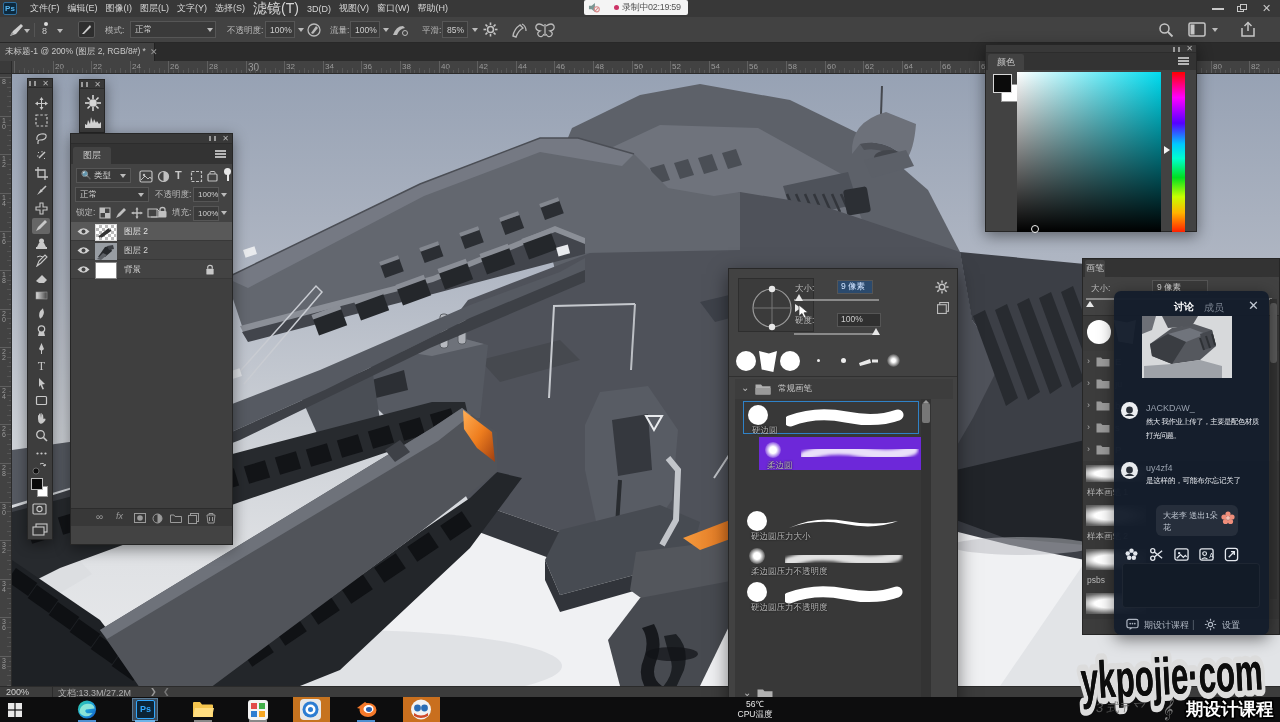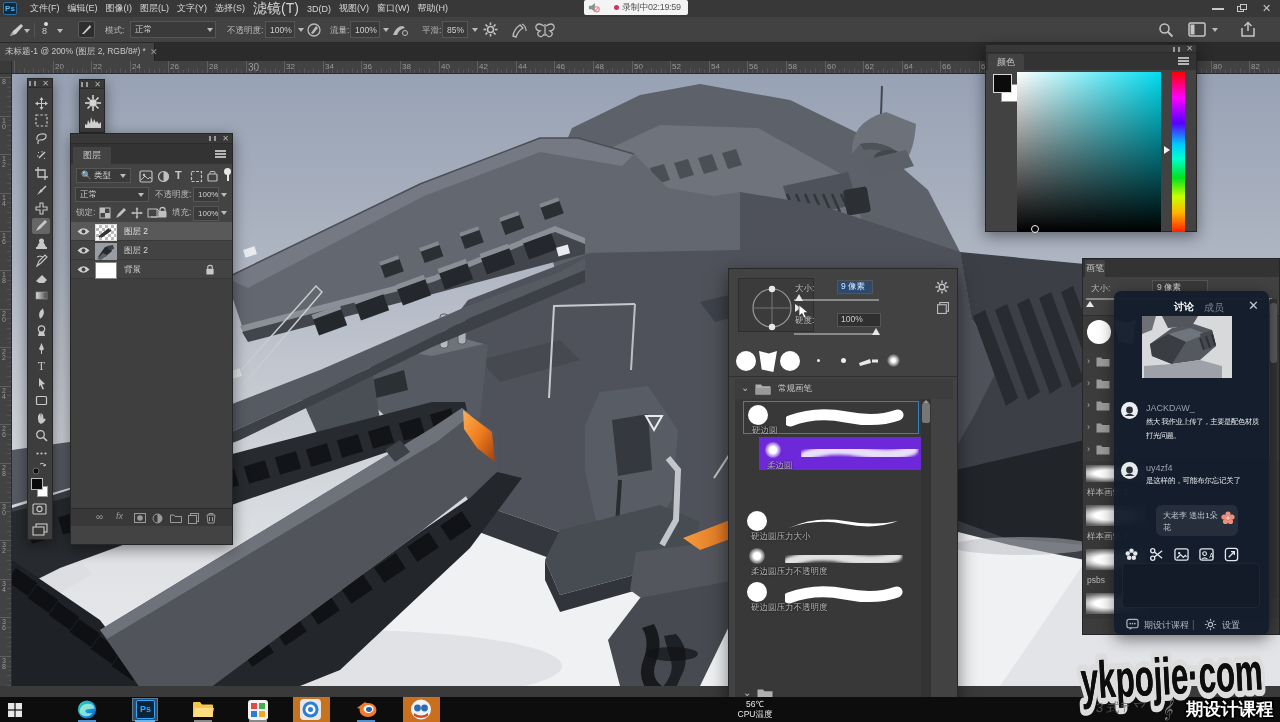--- a/index.html
+++ b/index.html
@@ -1362,20 +1362,27 @@
             <line x1="11.8" y1="7.5" x2="14" y2="7.5"></line>
             <line x1="3" y1="3" x2="4.5" y2="4.5"></line>
             <line x1="10.5" y1="10.5" x2="12" y2="12"></line>
             <line x1="12" y1="3" x2="10.5" y2="4.5"></line>
             <line x1="3" y1="12" x2="4.5" y2="10.5"></line>
           </g>
         </svg>
 <span style="position:absolute;left:108px;top:2px;color:#aeb6c2;font-size:9px">设置</span>
       </div>
     </div>
+    <div class="ab" style="left:0;top:686px;width:1280px;height:11px;background:#3c3c3c;border-top:1px solid #2b2b2b;z-index:5">
+<span style="position:absolute;left:6px;top:0;color:#d0d0d0;font-size:9px">200%</span>
+<div style="position:absolute;left:52px;top:0;width:1px;height:11px;background:#2b2b2b"></div>
+<span style="position:absolute;left:58px;top:0;color:#b0b0b0;font-size:9px">文档:13.3M/27.2M</span>
+<span style="position:absolute;left:150px;top:0;color:#999;font-size:8px">❯</span>
+<span style="position:absolute;left:163px;top:0;color:#777;font-size:8px">❮</span>
+    </div>
     <div class="ab" style="left:0;top:697px;width:1280px;height:25px;background:#0d0d0e;z-index:7">
       <svg style="position:absolute;left:8px;top:6px" width="14" height="14" viewBox="0 0 14 14">
         <g fill="#e8e8e8">
           <rect x="0" y="0" width="6.4" height="6.4"></rect>
           <rect x="7.6" y="0" width="6.4" height="6.4"></rect>
           <rect x="0" y="7.6" width="6.4" height="6.4"></rect>
           <rect x="7.6" y="7.6" width="6.4" height="6.4"></rect>
         </g>
       </svg>
       <div style="position:absolute;left:76px;top:2px;width:22px;height:21px">

